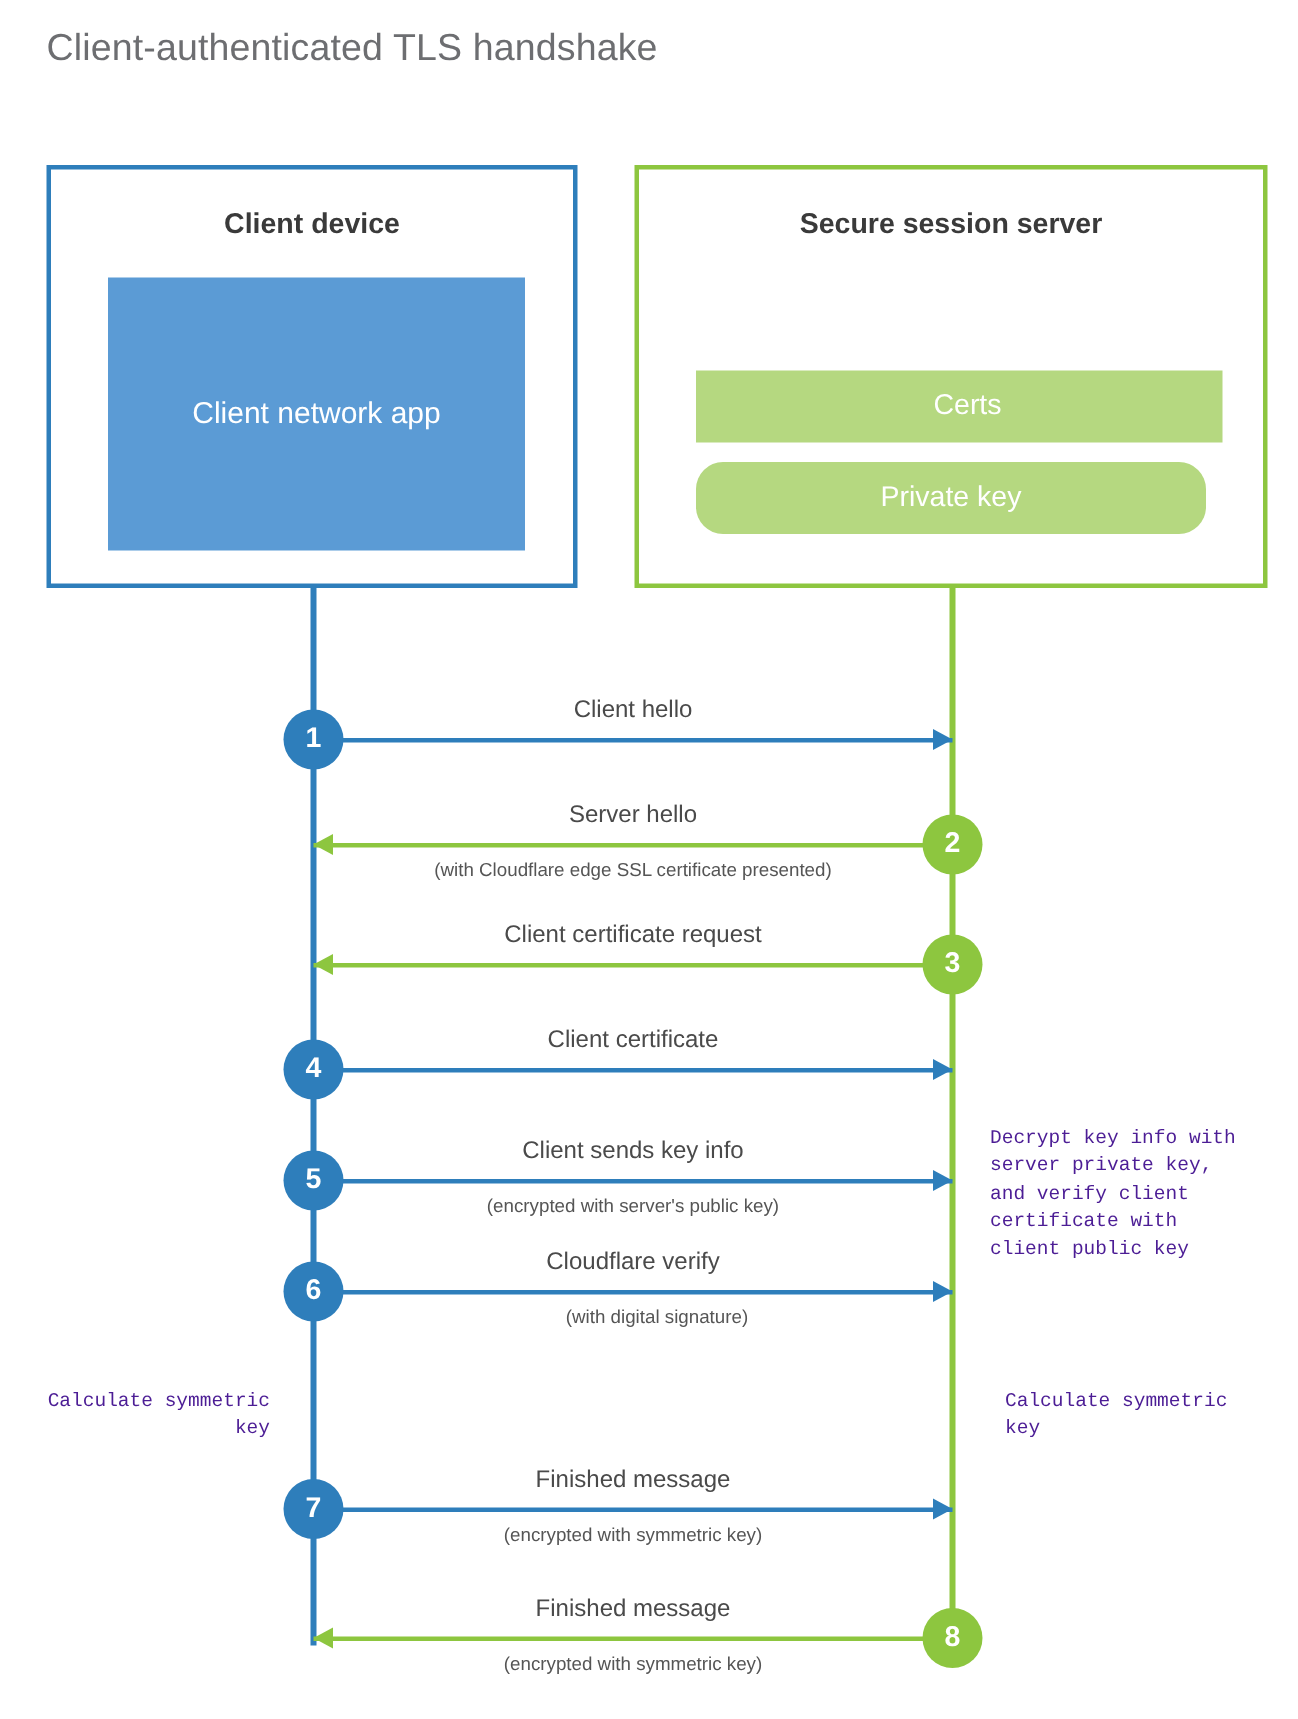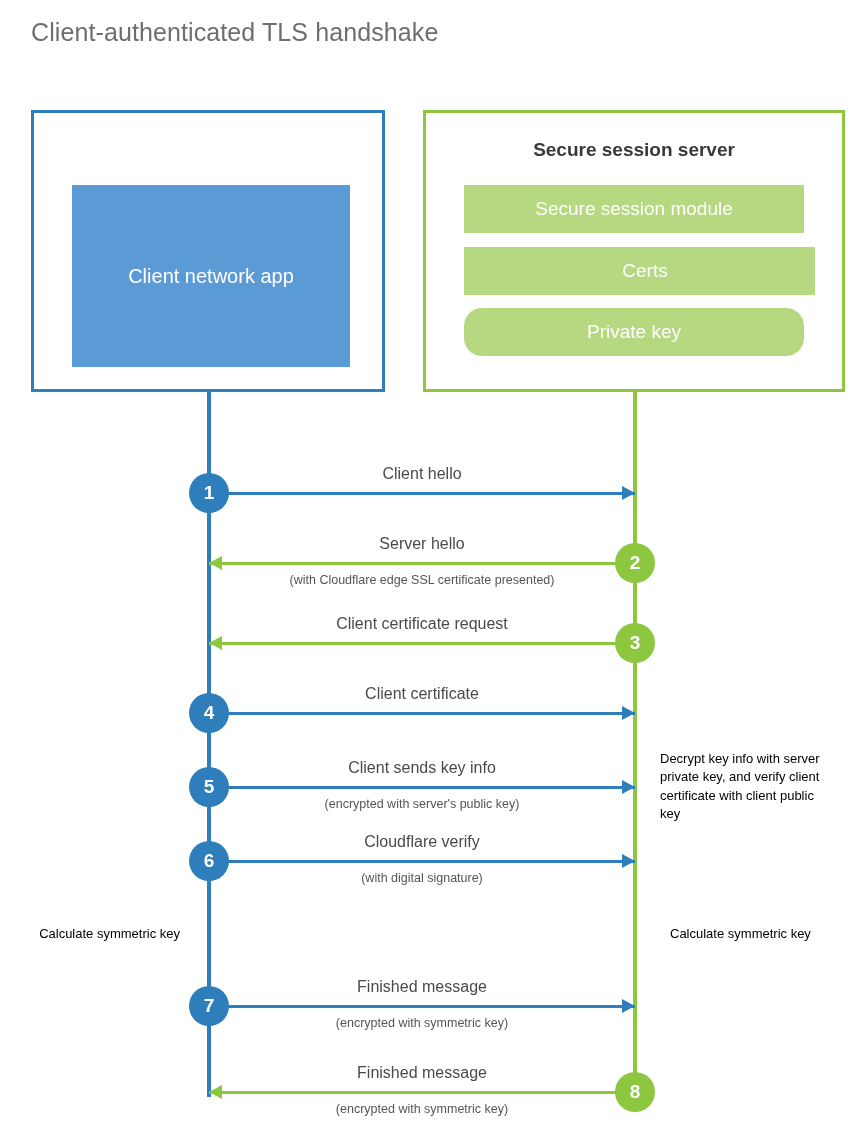--- a/index.html
+++ b/index.html
@@ -80,39 +80,39 @@
   .msg-label{
     position:absolute;text-align:center;
     font-size:16px;color:#4a4a4a;white-space:nowrap;
   }
   .msg-sub{
     position:absolute;text-align:center;
     font-size:12.5px;color:#555;white-space:nowrap;
   }
 
   
-  .note{position:absolute;font-size:13px;line-height:1.42;color:#000000;}
+  .note{position:absolute;font-size:13px;line-height:1.42;color:#4c1d95;font-family:Liberation Mono, monospace;}
   .note.right-note{left:660px;top:750px;width:175px;text-align:left;}
   .note.calc-left{left:20px;top:925px;width:160px;text-align:right;}
   .note.calc-right{left:670px;top:925px;width:170px;text-align:left;}
 </style>
 </head>
 <body>
 
 <div id="stage">
 
   <div class="title">Client-authenticated TLS handshake</div>
 
   <div class="panel client">
+    <div class="panel-title">Client device</div>
     <div class="client-app">Client network app</div>
   </div>
 
   <div class="panel server">
     <div class="panel-title">Secure session server</div>
-    <div class="srv-bar b0">Secure session module</div>
     <div class="srv-bar b1">Certs</div>
     <div class="srv-bar b2">Private key</div>
   </div>
 
   <div class="lifeline client-line"></div>
   <div class="lifeline server-line"></div>
 
   <div id="steps-layer">
       <div class="step">
         <div class="arrow-line blue" style="left: 209px; top: 492px; width: 426px;"></div>
@@ -144,21 +144,21 @@
         <div class="arrow-head right" style="top: 780px; left: 622px;"></div>
         <div class="circle blue" style="top: 767px;">5</div>
         <div class="msg-label" style="left: 209px; width: 426px; top: 759px;">Client sends key info</div>
         <div class="msg-sub" style="left: 209px; width: 426px; top: 797px;">(encrypted with server's public key)</div>
       </div>
       <div class="step">
         <div class="arrow-line blue" style="left: 209px; top: 860px; width: 426px;"></div>
         <div class="arrow-head right" style="top: 854px; left: 622px;"></div>
         <div class="circle blue" style="top: 841px;">6</div>
         <div class="msg-label" style="left: 209px; width: 426px; top: 833px;">Cloudflare verify</div>
-        <div class="msg-sub" style="left: 209px; width: 426px; top: 871px;">(with digital signature)</div>
+        <div class="msg-sub" style="left: 225px; width: 426px; top: 871px;">(with digital signature)</div>
       </div>
       <div class="step">
         <div class="arrow-line blue" style="left: 209px; top: 1005px; width: 426px;"></div>
         <div class="arrow-head right" style="top: 999px; left: 622px;"></div>
         <div class="circle blue" style="top: 986px;">7</div>
         <div class="msg-label" style="left: 209px; width: 426px; top: 978px;">Finished message</div>
         <div class="msg-sub" style="left: 209px; width: 426px; top: 1016px;">(encrypted with symmetric key)</div>
       </div>
       <div class="step">
         <div class="arrow-line green" style="left: 209px; top: 1091px; width: 426px;"></div>

